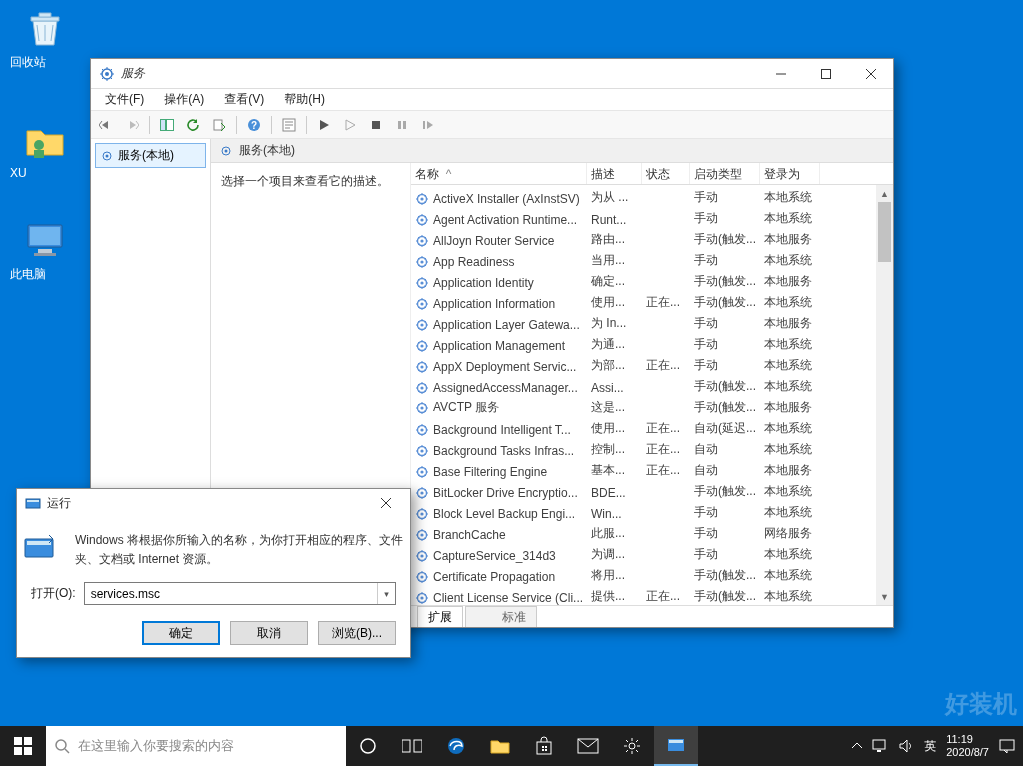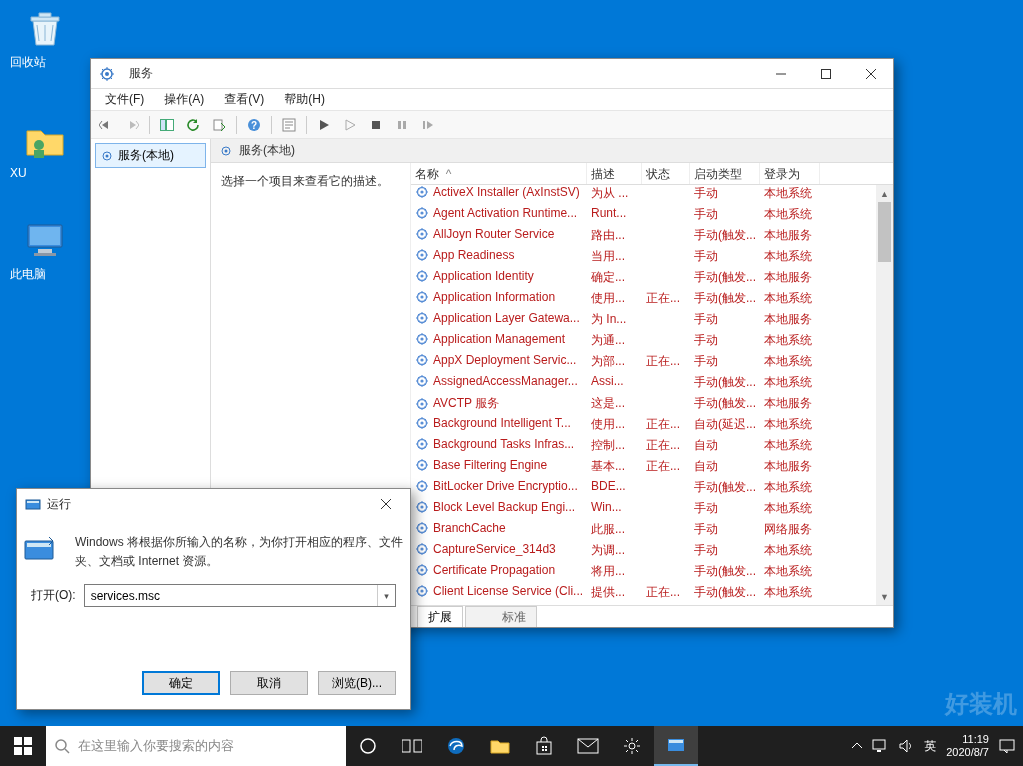--- a/index.html
+++ b/index.html
@@ -3,21 +3,21 @@
 <meta charset="utf-8">
 <style>
 *{box-sizing:border-box;margin:0;padding:0;font-family:"Microsoft YaHei","Segoe UI",Tahoma,sans-serif;}
 body{width:1023px;height:766px;background:#0078d7;overflow:hidden;position:relative;}
 
 .desktop-icon{position:absolute;width:70px;text-align:left;color:#fff;font-size:12px;cursor:pointer;}
 .desktop-icon .ic{width:42px;height:42px;margin:0 auto 4px;display:flex;align-items:center;justify-content:center;}
 
 .services{position:absolute;left:90px;top:58px;width:804px;height:570px;background:#fff;border:1px solid #8a8a8a;box-shadow:4px 4px 12px rgba(0,0,0,.4);display:flex;flex-direction:column;}
 .titlebar{height:30px;display:flex;align-items:center;background:#fff;border-bottom:1px solid #ddd;font-size:12px;padding-left:8px;}
-.titlebar .ttxt{margin-left:14px;color:#333;}
+.titlebar .ttxt{margin-left:6px;color:#333;font-style:italic;}
 .winctrl{margin-left:auto;display:flex;}
 .winbtn{width:45px;height:30px;display:flex;align-items:center;justify-content:center;color:#333;}
 .menubar{height:22px;display:flex;padding:0 4px;font-size:12px;color:#222;border-bottom:1px solid #e6e6e6;}
 .menu-item{padding:2px 10px;cursor:default;}
 .toolbar{height:28px;display:flex;align-items:center;padding:0 4px;gap:4px;border-bottom:1px solid #e6e6e6;background:#f8f8f8;}
 .tbtn{width:22px;height:22px;display:flex;align-items:center;justify-content:center;color:#555;font-size:12px;border:1px solid transparent;}
 .tsep{width:1px;height:18px;background:#ccc;margin:0 2px;}
 .body{flex:1;display:flex;overflow:hidden;}
 .left-pane{width:120px;border-right:1px solid #ddd;background:#fff;padding:4px;}
 .treeitem{display:flex;align-items:center;gap:4px;padding:3px 4px;font-size:12px;border:1px solid #7eb4ea;background:#e5f3ff;}
@@ -27,33 +27,33 @@
 .desc-panel{width:200px;border-right:1px solid #eee;padding:10px;font-size:12px;color:#333;}
 .list-panel{flex:1;overflow:hidden;position:relative;}
 .cols{display:flex;height:22px;background:#fff;border-bottom:1px solid #ddd;}
 .col{font-size:12px;color:#333;padding:3px 4px;border-right:1px solid #eee;overflow:hidden;white-space:nowrap;}
 .c-name{width:176px;}
 .c-desc{width:55px;}
 .c-state{width:48px;}
 .c-start{width:70px;}
 .c-logon{width:60px;}
 .rows{height:calc(100% - 44px);overflow:hidden;}
-.row{display:flex;height:21px;font-size:12px;color:#b91c1c;align-items:flex-start;}
+.row{display:flex;height:21px;font-size:12px;color:#404040;align-items:flex-end;}
 .row .cell{padding:0 4px;overflow:hidden;white-space:nowrap;text-overflow:ellipsis;}
 .row .cell.c-name{display:flex;align-items:center;gap:4px;}
 .gear-ic{width:14px;height:14px;flex:none;color:#5a8fd6;}
 .tabs{height:22px;border-top:1px solid #ddd;display:flex;padding-left:6px;gap:2px;font-size:12px;margin-top:36px;}
 .tab{padding:2px 10px;border:1px solid #ccc;border-bottom:none;background:#fff;position:relative;top:0;}
 .tab.inactive{background:#f2f2f2;color:#666;padding-left:36px;}
 .scroll-v{position:absolute;right:0;top:22px;bottom:22px;width:17px;background:#f0f0f0;display:flex;flex-direction:column;}
 .scroll-btn{height:17px;display:flex;align-items:center;justify-content:center;color:#666;font-size:9px;background:#f0f0f0;}
 .scroll-track{flex:1;background:#f0f0f0;position:relative;}
 .scroll-thumb{position:absolute;left:2px;right:2px;top:0;height:60px;background:#c2c2c2;}
 
-.run{position:absolute;left:16px;top:488px;width:395px;height:222px;background:#fff;border:1px solid #888;box-shadow:4px 4px 12px rgba(0,0,0,.4);display:flex;flex-direction:column;}
+.run{position:absolute;left:16px;top:488px;width:395px;height:170px;background:#fff;border:1px solid #888;box-shadow:4px 4px 12px rgba(0,0,0,.4);display:flex;flex-direction:column;}
 .run-title{height:30px;display:flex;align-items:center;padding:0 8px;font-size:12px;color:#222;}
 .run-title .x{margin-left:auto;width:32px;height:28px;display:flex;align-items:center;justify-content:center;font-size:13px;}
 .run-body{padding:14px 6px 8px;display:flex;gap:20px;}
 .run-icon{width:32px;height:32px;flex:none;}
 .run-text{font-size:12px;color:#333;line-height:1.55;}
 .run-input-row{display:flex;align-items:center;padding:6px 14px;gap:8px;}
 .run-label{font-size:12px;color:#222;}
 .run-combo{flex:1;display:flex;border:1px solid #7a7a7a;height:23px;}
 .run-combo input{flex:1;border:none;outline:none;font-size:12px;padding:0 6px;}
 .run-combo .dd{width:18px;display:flex;align-items:center;justify-content:center;font-size:9px;color:#555;border-left:1px solid #ccc;}
@@ -61,21 +61,21 @@
 .btn{min-width:78px;height:24px;font-size:12px;background:#e1e1e1;border:1px solid #adadad;display:flex;align-items:center;justify-content:center;}
 .btn.primary{border:2px solid #0078d7;}
 
 .taskbar{position:absolute;left:0;right:0;bottom:0;height:40px;background:#1f1f1f;display:flex;align-items:center;color:#fff;font-size:12px;}
 .start{width:46px;height:40px;display:flex;align-items:center;justify-content:center;}
 .searchbox{height:40px;width:300px;background:#fff;display:flex;align-items:center;color:#888;font-size:13px;padding:0 8px;gap:8px;}
 .tb-icon{width:44px;height:40px;display:flex;align-items:center;justify-content:center;color:#fff;}
 .tb-icon.active{background:#3f3f3f;border-bottom:2px solid #76b9ed;}
 .tray{margin-left:auto;display:flex;align-items:center;height:100%;gap:10px;padding-right:8px;}
 .tray-ic{color:#fff;font-size:12px;}
-.clock{text-align:right;font-size:11px;line-height:1.2;}
+.clock{text-align:left;font-size:11px;line-height:1.2;}
 .watermark{position:absolute;right:6px;bottom:46px;color:rgba(255,255,255,.25);font-size:24px;font-weight:700;pointer-events:none;}
 .mag-ic{color:#3a7ac8;}
 svg{display:block;}
 </style>
 </head>
 <body>
 
 <div class="desktop-icon" style="left:10px;top:8px">
   <div class="ic">
     <svg width="40" height="40" viewBox="0 0 40 40">

